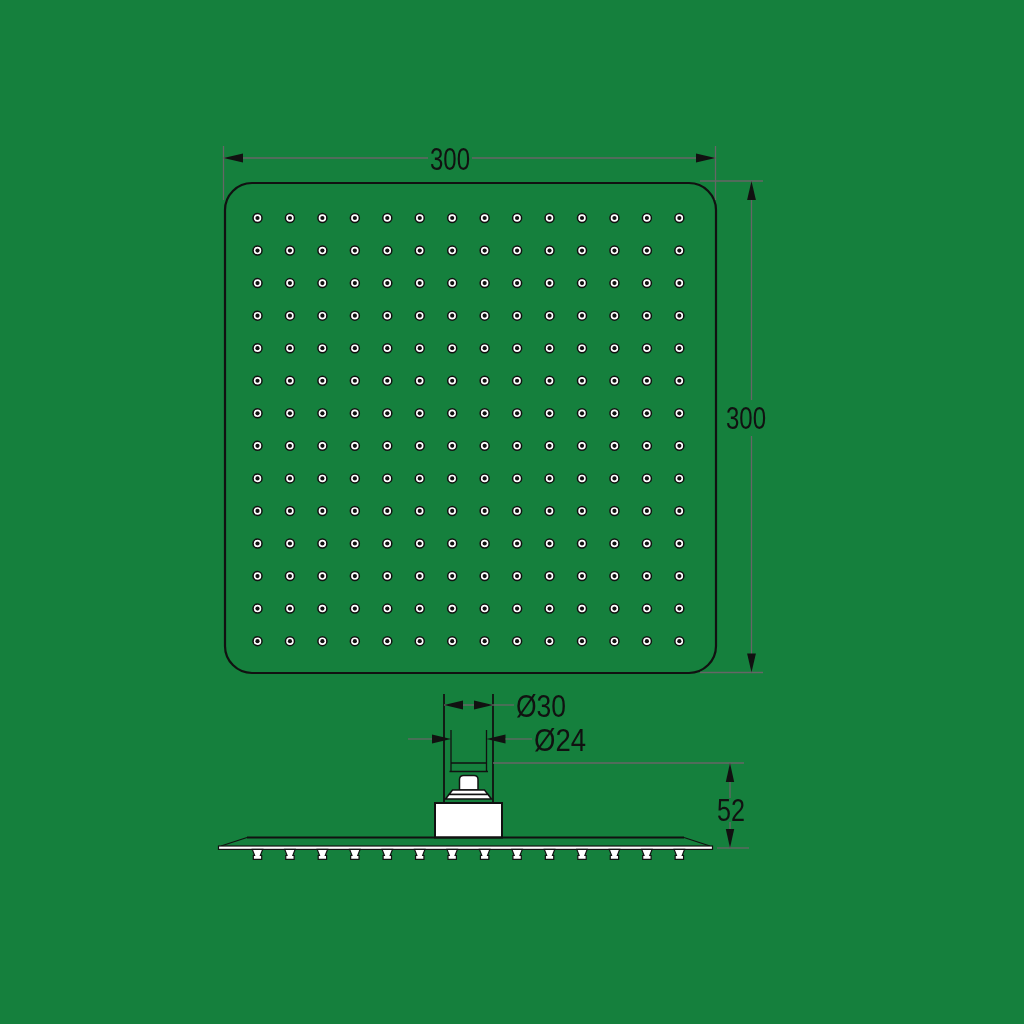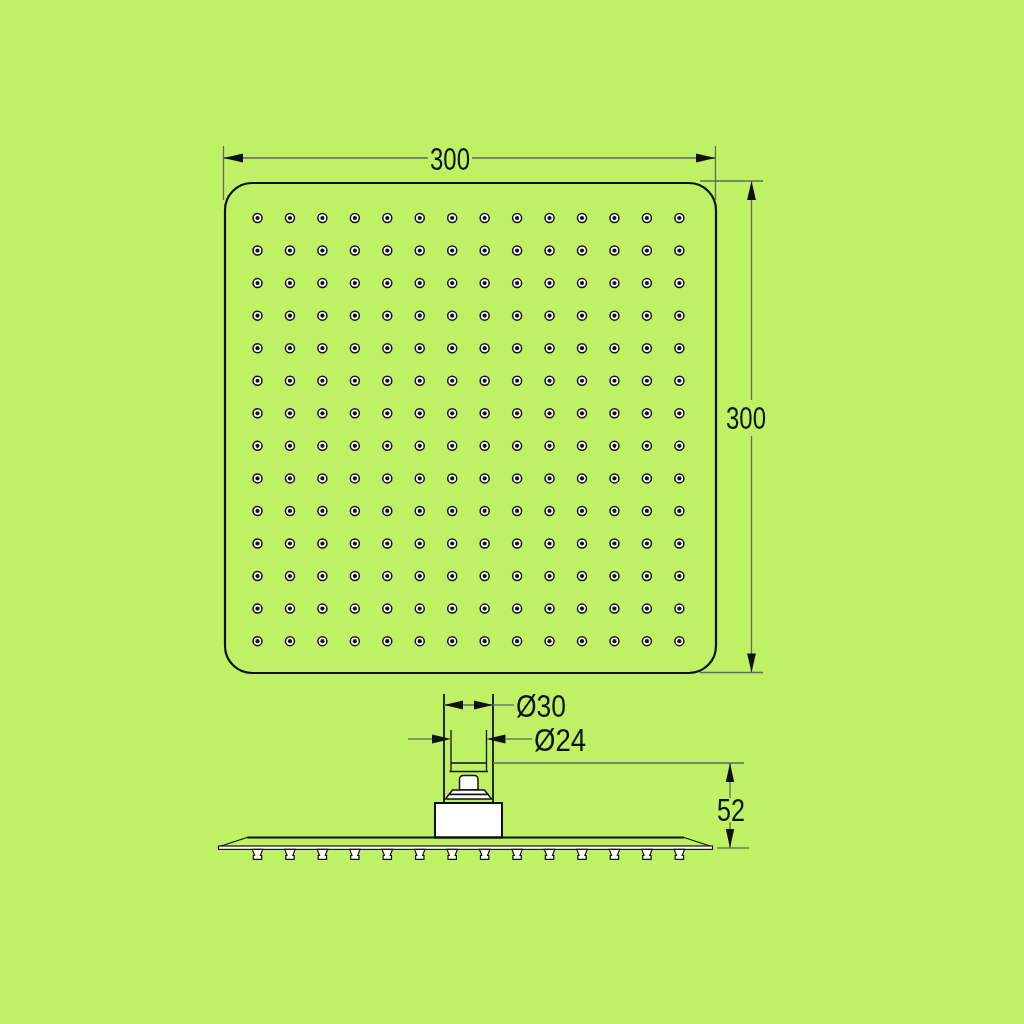--- a/index.html
+++ b/index.html
@@ -1,20 +1,20 @@
 <!DOCTYPE html>
 <html><head>
 <meta charset="utf-8">
 <style>
   html, body { margin: 0; padding: 0; background: #ffffff; }
   .canvas {
     position: relative;
     width: 1024px;
     height: 1024px;
-    background: #bef264;
+    background: #15803d;
     font-family: "Liberation Sans", sans-serif;
   }
   svg { display: block; }
   .obj       { stroke: #111111; fill: none; stroke-width: 2.2; stroke-linecap: butt; }
   .obj-med   { stroke: #111111; fill: none; stroke-width: 1.8; }
   .obj-thin  { stroke: #111111; fill: none; stroke-width: 1.3; }
   .obj-fill  { stroke: #111111; fill: #ffffff; stroke-width: 1.5; }
   .obj-fill2 { stroke: #111111; fill: #ffffff; stroke-width: 2.0; }
   .dim       { stroke: #666666; fill: none; stroke-width: 1.3; }
   .arrow     { fill: #111111; stroke: none; }

